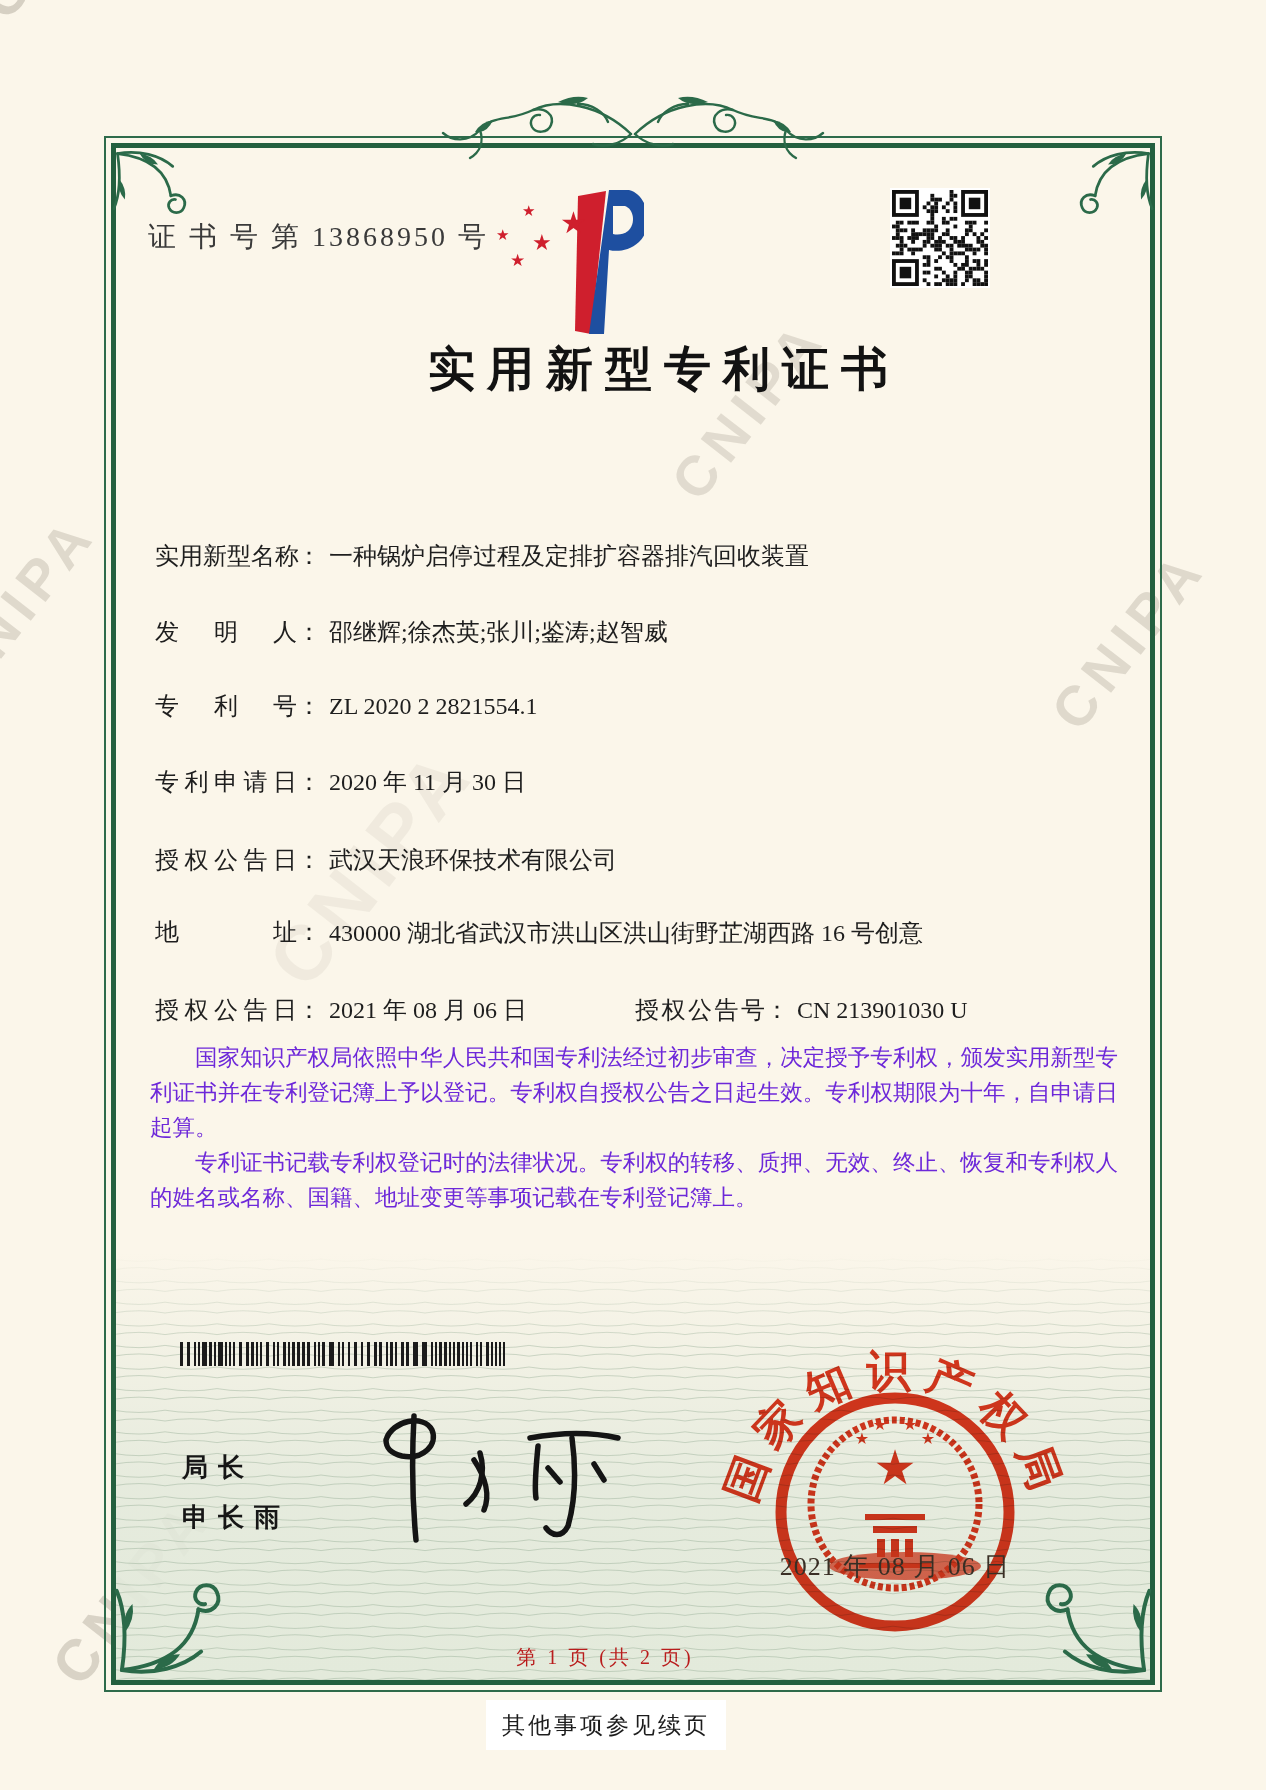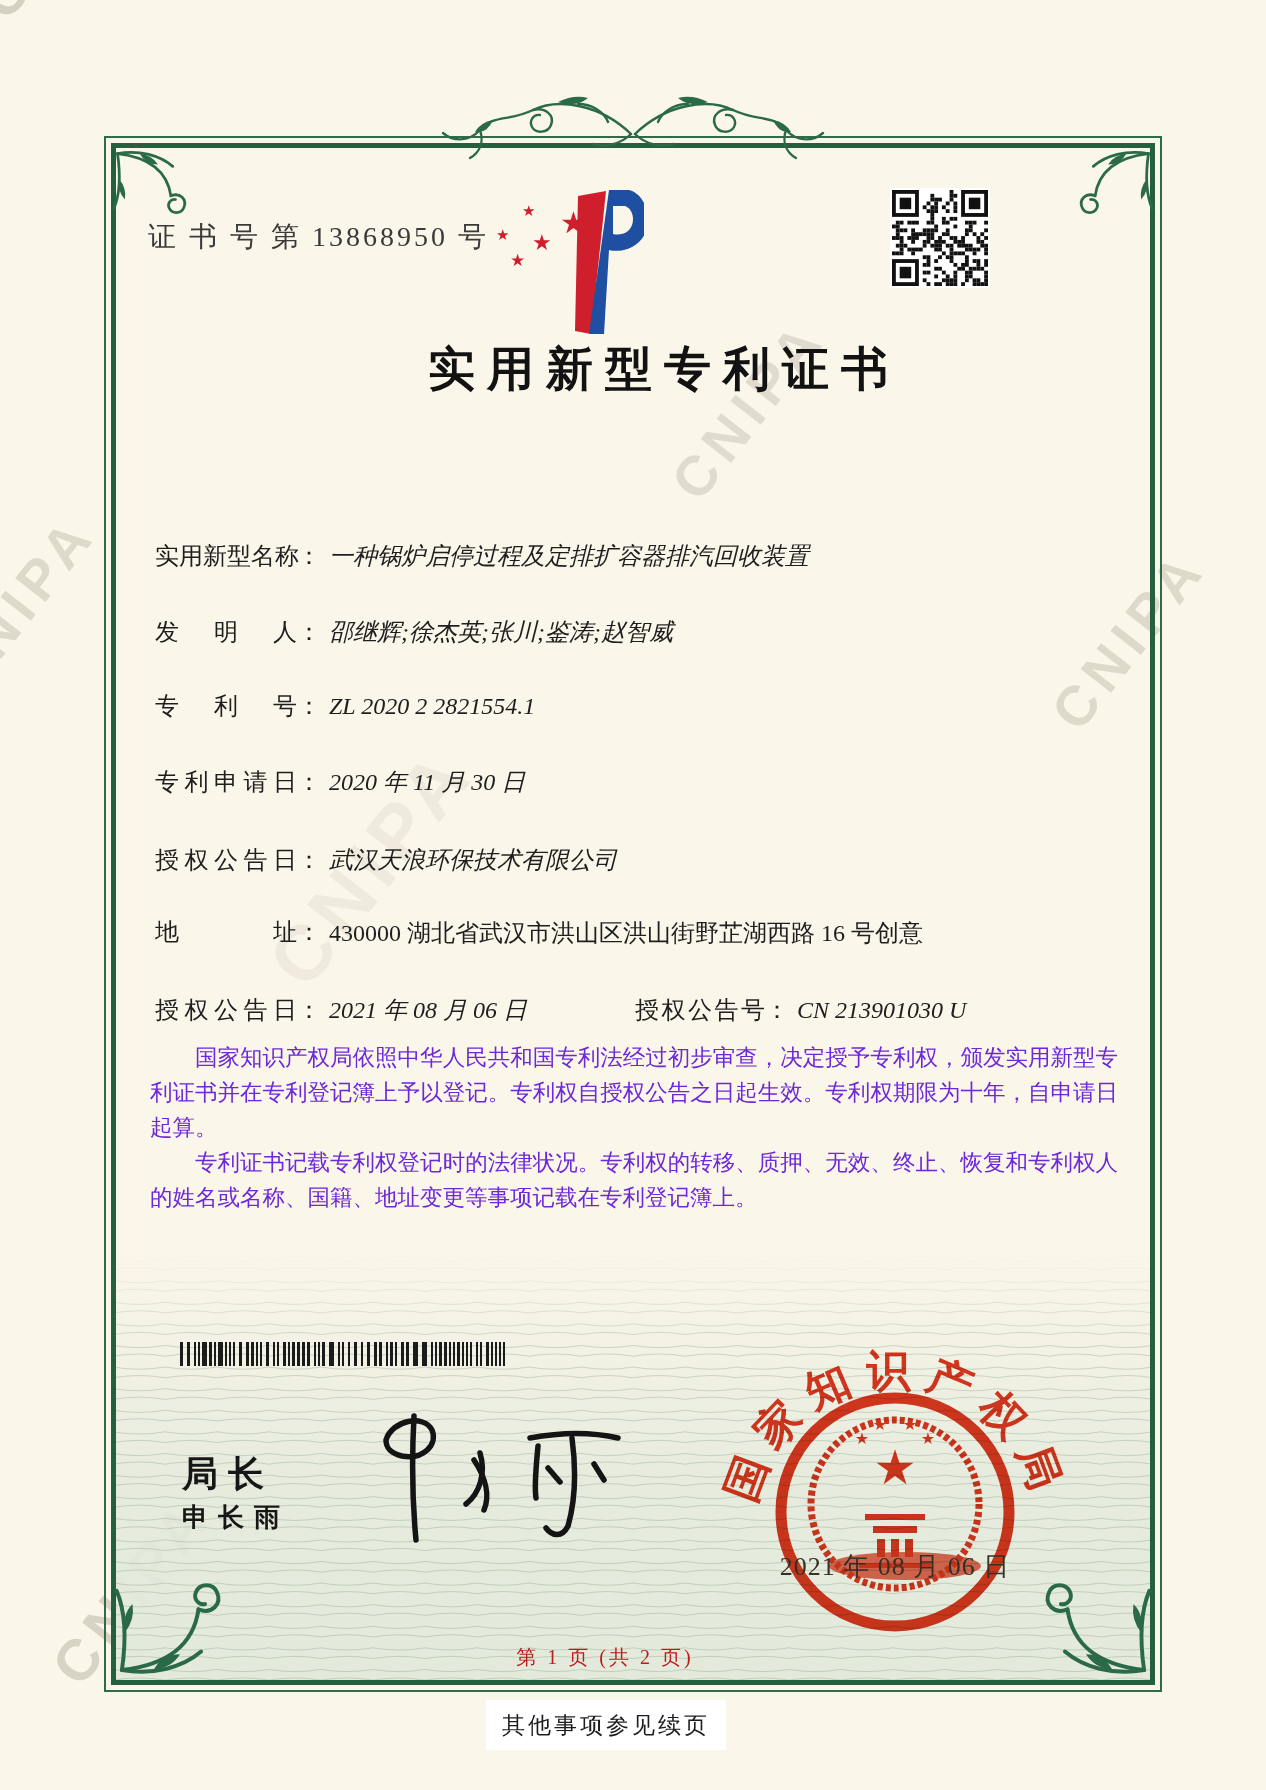--- a/index.html
+++ b/index.html
@@ -27,31 +27,31 @@
   
   .cert-no{left:148px;top:218px;font-size:28px;letter-spacing:3px;color:#3a3a3a;}
   .logo{left:478px;top:184px;width:166px;height:158px;}
   .logo .star{position:absolute;color:#cf1f2d;line-height:1;}
   .qr-wrap{left:890px;top:188px;width:100px;height:100px;background:#ffffff;padding:2px;box-sizing:border-box;}
   .title{left:0;top:338px;width:1266px;text-align:center;font-size:47px;font-weight:bold;
     letter-spacing:12px;color:#121212;padding-left:31px;}
   
   .row{position:absolute;left:155px;font-size:24px;color:#1e1e1e;white-space:nowrap;}
   .lbl{display:inline-block;width:142px;text-align:justify;text-align-last:justify;vertical-align:top;}
-  .val{margin-left:8px;font-style:italic;}
+  .val{margin-left:8px;}
   .addr-val{display:inline-block;vertical-align:top;margin-left:8px;line-height:34px;white-space:normal;width:740px;}
   .pair2{position:absolute;left:480px;top:0;}
   .pair2 .lbl{width:130px;}
   
   .body-text{left:150px;top:1040px;width:968px;font-size:22.5px;line-height:35px;
     text-align:justify;color:#6d28d9;}
   .body-text p{margin:0;text-indent:2em;}
   
   .barcode{left:180px;top:1342px;width:330px;height:24px;}
-  .sig-title{left:182px;top:1450px;font-size:36px;letter-spacing:10px;font-weight:600;
+  .sig-title{left:182px;top:1450px;font-size:26px;letter-spacing:10px;font-weight:600;
     font-family:"Liberation Sans","DejaVu Sans",sans-serif;color:#161616;}
   .sig-name{left:182px;top:1500px;font-size:26px;letter-spacing:10px;font-weight:600;
     font-family:"Liberation Sans","DejaVu Sans",sans-serif;color:#161616;}
   .sig-svg{left:362px;top:1398px;}
   .sig-svg path{fill:none;stroke:#141414;stroke-width:5.5;stroke-linecap:round;stroke-linejoin:round;}
   .seal{left:700px;top:1332px;mix-blend-mode:multiply;opacity:.95;}
   .page-info{left:455px;top:1644px;width:300px;text-align:center;font-size:20px;letter-spacing:3px;color:#b91c1c;}
   .cont-box{left:486px;top:1700px;width:240px;height:50px;background:#ffffff;
     display:flex;align-items:center;justify-content:center;}
   .cont-box span{font-size:23px;letter-spacing:3px;color:#1c1c1c;}

